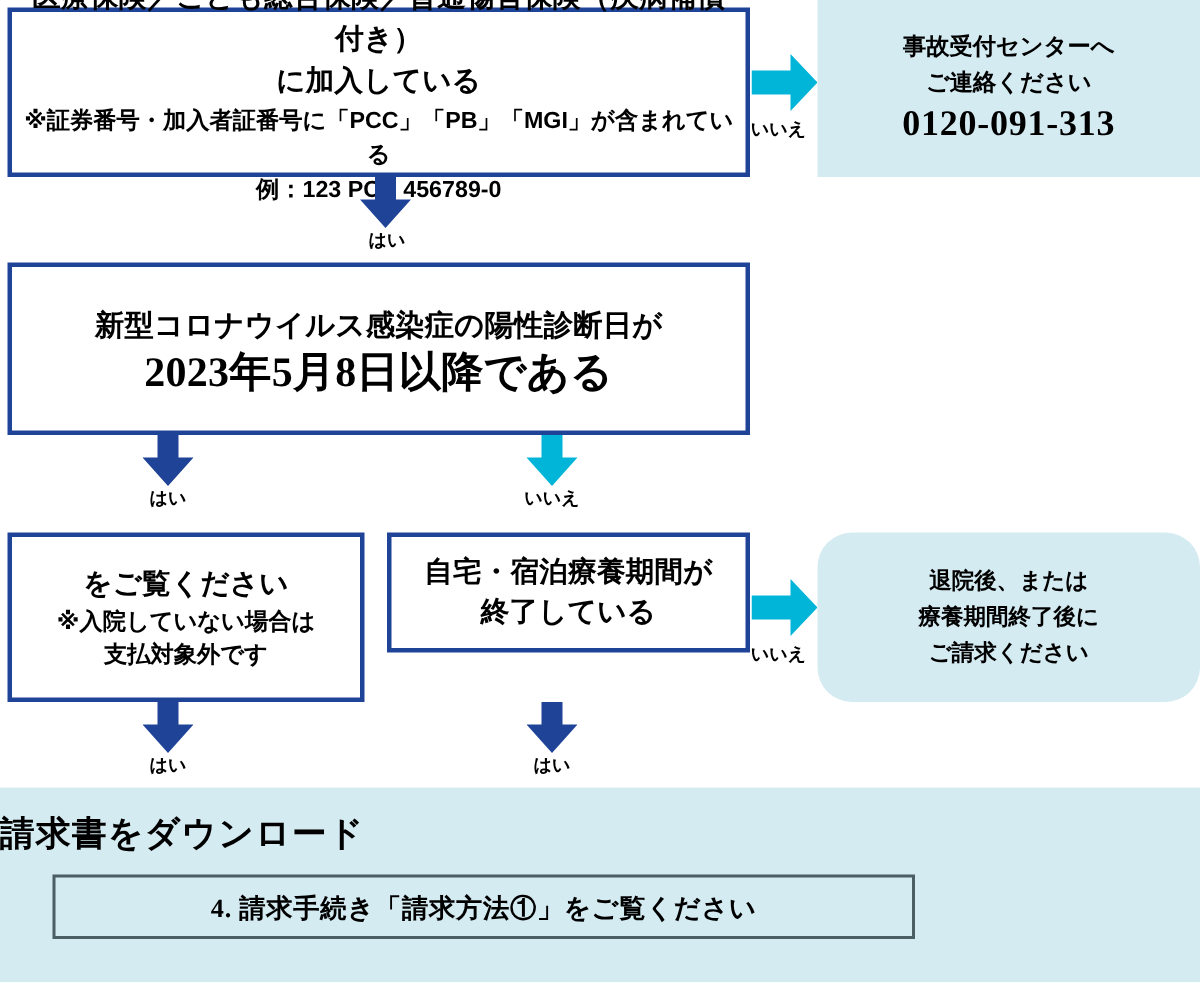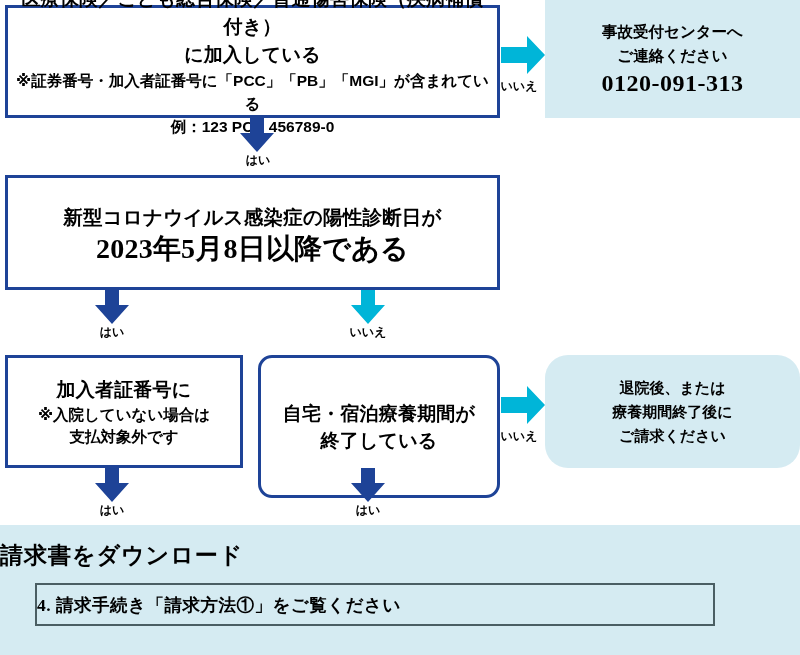--- a/index.html
+++ b/index.html
@@ -51,21 +51,21 @@
   #box2 { left: 5px; top: 175px; width: 495px; height: 115px; }
   #box2 .line-main { font-size: 19.5px; line-height: 31px; }
   #box2 .serif { font-family: "Liberation Serif", "DejaVu Serif", serif; font-weight: bold; font-size: 28px; }
 
   
   #box3 { left: 5px; top: 355px; width: 238px; height: 113px; }
   #box3 .line-main { font-size: 19px; line-height: 28px; }
   #box3 .line-sub  { font-size: 15.5px; line-height: 22px; }
 
   
-  #box4 { left: 258px; top: 355px; width: 242px; height: 143px; border-radius: 14px; }
+  #box4 { left: 258px; top: 355px; width: 242px; height: 80px; }
   #box4 .line-main { font-size: 19px; line-height: 27px; }
 
   
   .panel-blue {
     background: #d5ebf2;
     display: flex;
     flex-direction: column;
     align-items: center;
     justify-content: center;
     text-align: center;
@@ -91,26 +91,26 @@
   }
   #bottom-title {
     left: 0px; top: 540px; width: 800px;
     text-align: left;
     font-size: 23px;
     font-weight: bold;
     color: #000000;
     letter-spacing: 1px;
   }
   #bottom-inner {
-    left: 35px; top: 583px; width: 680px; height: 43px;
+    left: 35px; top: 583px; width: 575px; height: 43px;
     border: 2px solid #4a5e63;
     background: #d5ebf2;
     display: flex;
     align-items: center;
-    justify-content: flex-start;
+    justify-content: center;
   }
   #bottom-inner .inner-text {
     font-family: "Liberation Serif", "DejaVu Serif", serif;
     font-size: 17.5px;
     font-weight: bold;
     color: #000000;
     letter-spacing: 0.5px;
   }
 
   
@@ -195,21 +195,21 @@
   <div class="arrow-label" id="label-b">はい</div>
 
   <div class="abs arrow-down" id="arrow-c">
     <svg width="34" height="34" viewBox="0 0 34 34" aria-hidden="true">
       <polygon points="10,0 24,0 24,15 34,15 17,34 0,15 10,15" fill="#00b5d8"></polygon>
     </svg>
   </div>
   <div class="arrow-label" id="label-c">いいえ</div>
 
   <div class="abs qbox" id="box3">
-    <div class="line-main">加入者証番号に</div>
+    <div class="line-main">をご覧ください</div>
     <div class="line-sub">※入院していない場合は</div>
     <div class="line-sub">支払対象外です</div>
   </div>
 
   <div class="abs qbox" id="box4">
     <div class="line-main">自宅・宿泊療養期間が</div>
     <div class="line-main">終了している</div>
   </div>
 
   <div class="abs arrow-right" id="arrow-r2">

